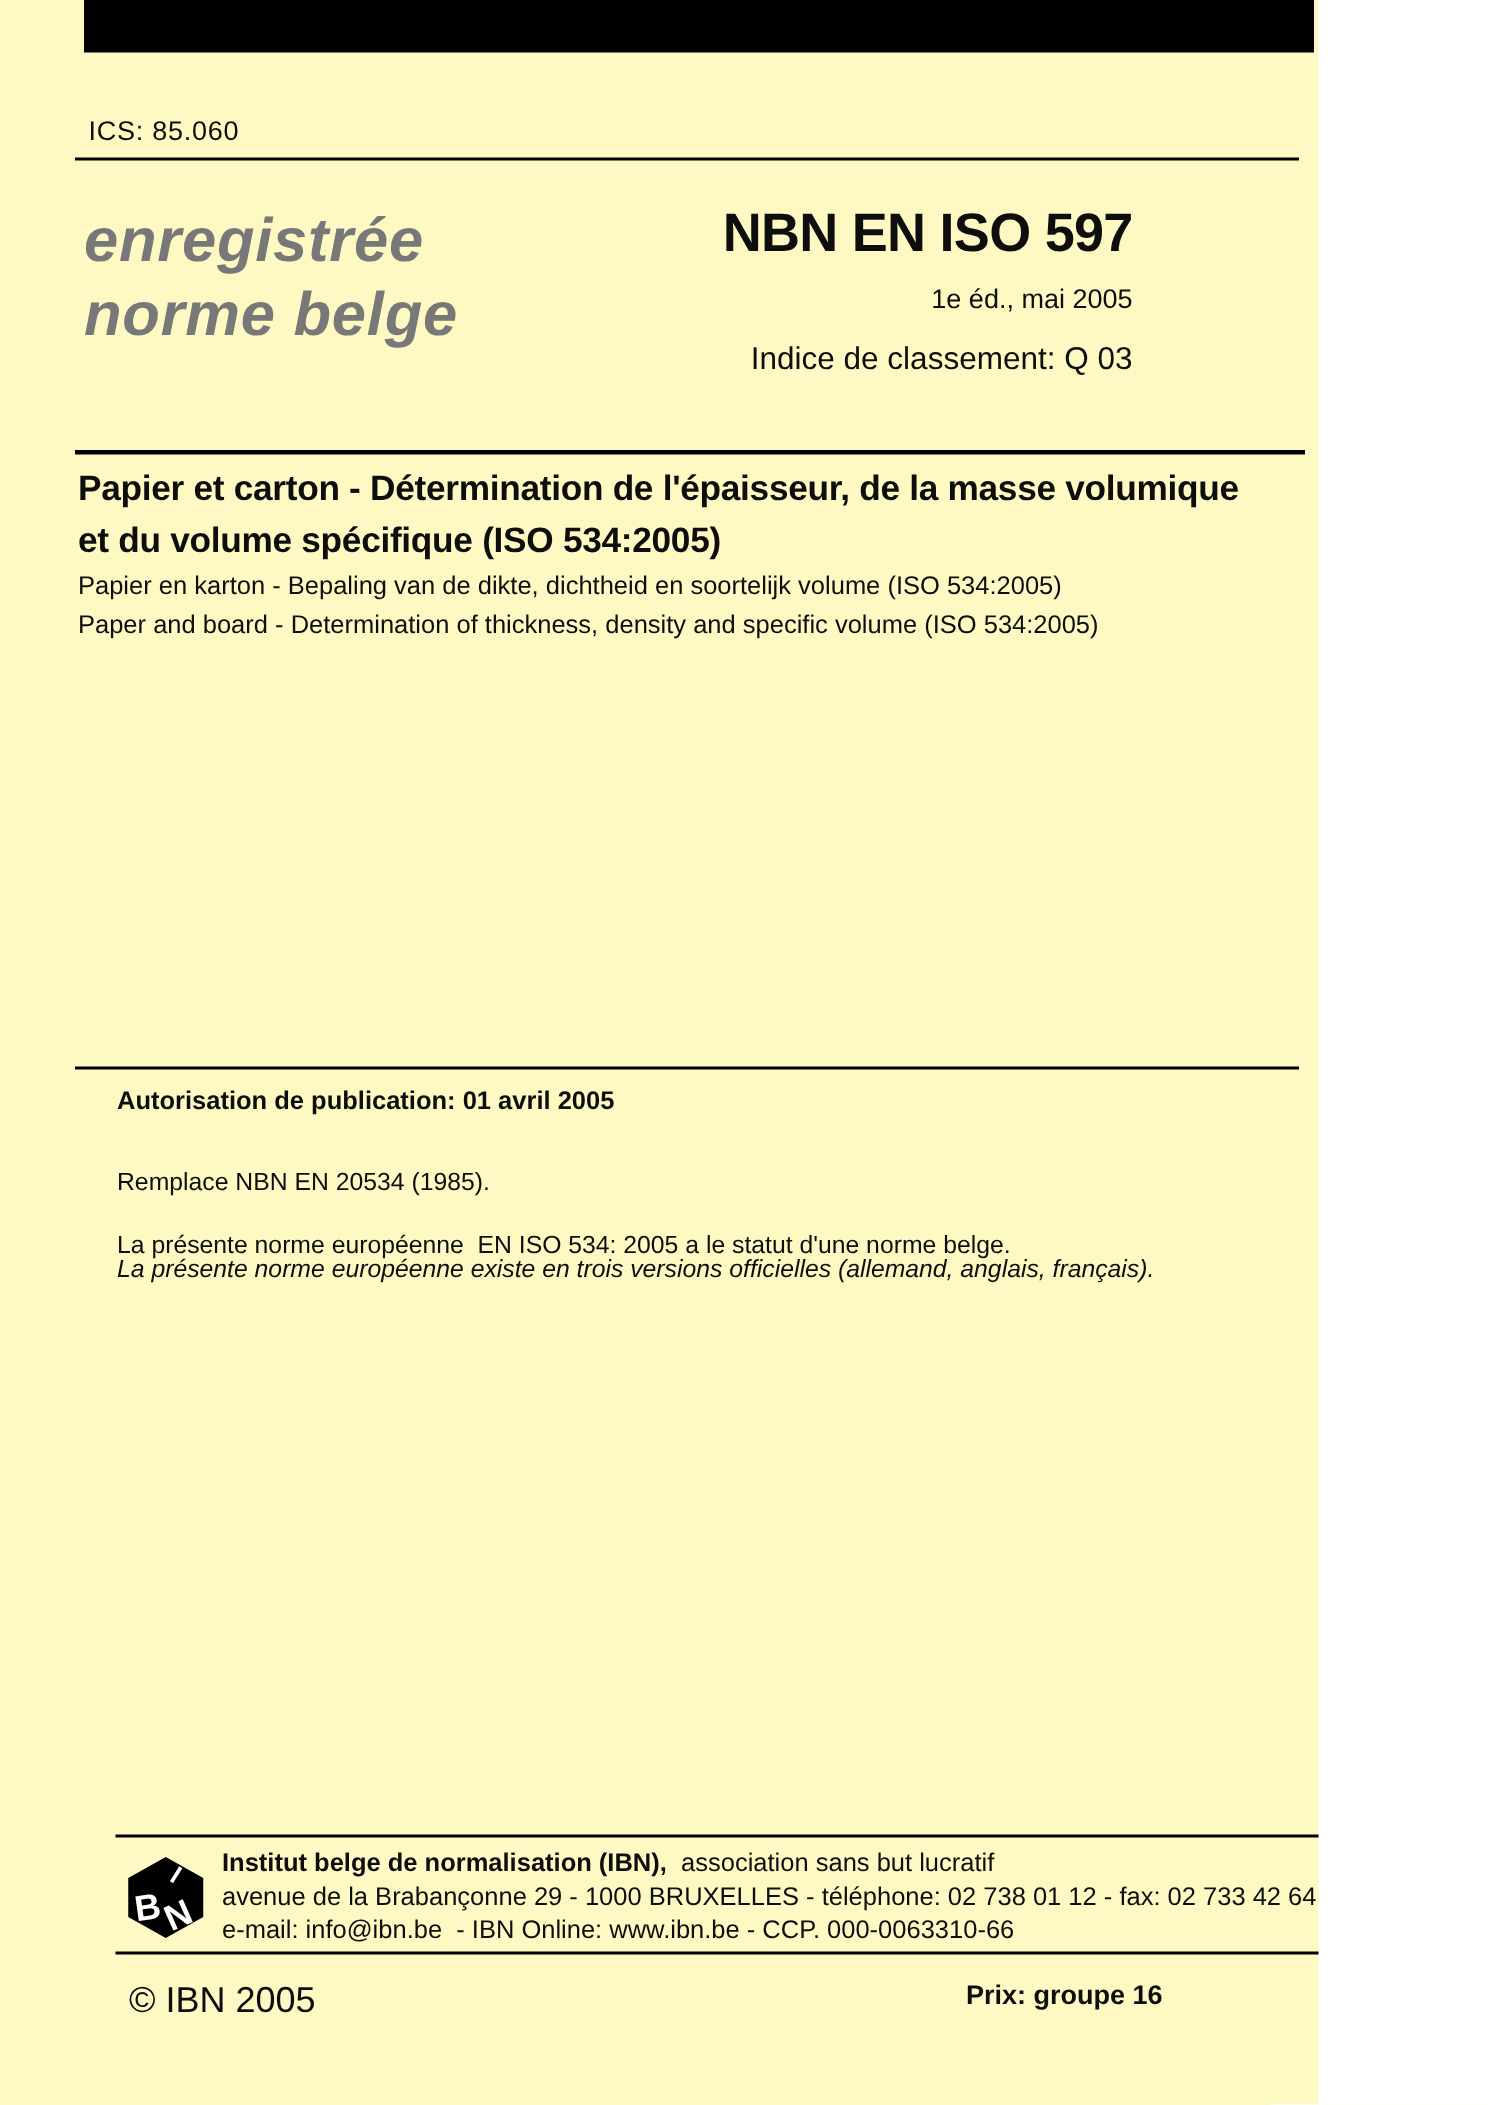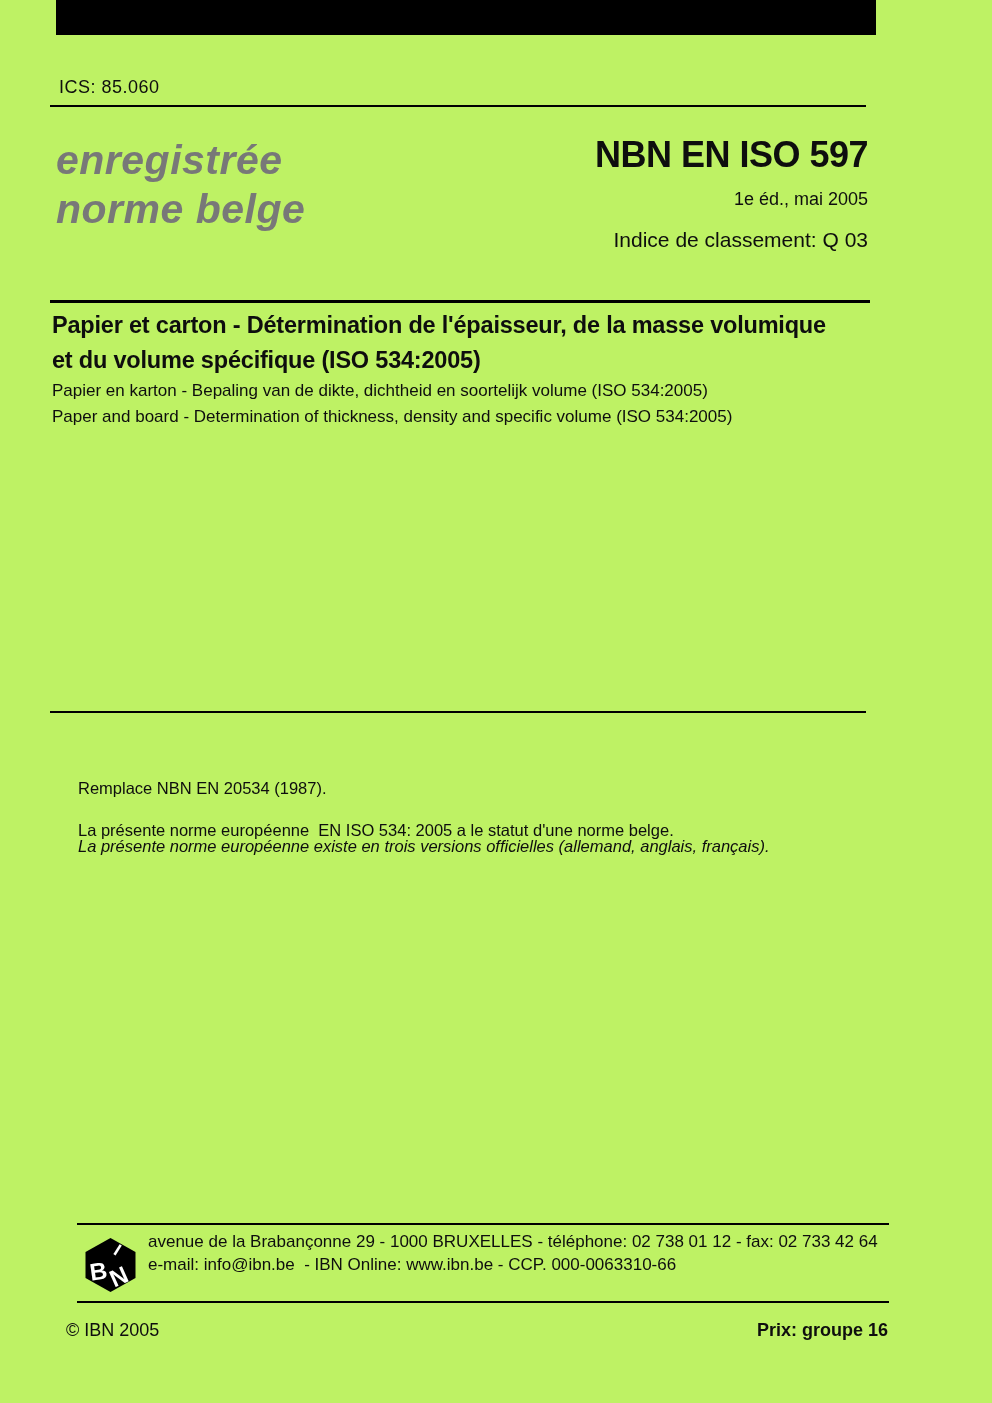--- a/index.html
+++ b/index.html
@@ -1,20 +1,20 @@
 <!DOCTYPE html>
 <html><head>
 <meta charset="utf-8">
 <style>
   html, body { margin: 0; padding: 0; background: #ffffff; }
   .page {
     position: relative;
-    width: 992px;
+    width: 879px;
     height: 1403px;
-    background: #bef264;
+    background: #fef9c3;
     font-family: "Liberation Sans", "DejaVu Sans", sans-serif;
     color: #0e0e0e;
     overflow: hidden;
   }
   .abs { position: absolute; }
   .nowrap { white-space: pre; }
 
   .top-bar { left: 56px; top: 0; width: 820px; height: 35px; background: #000; }
 
   .ics { left: 59px; top: 77px; font-size: 18px; letter-spacing: 0.5px; }
@@ -52,21 +52,21 @@
   .para { left: 78px; font-size: 16.5px; }
   .para-1 { top: 779px; }
   .para-2 { top: 821px; }
   .para-3 { top: 837px; font-style: italic; }
 
   .logo-wrap { left: 84px; top: 1237px; width: 53px; height: 56px; }
 
   .footer-text { left: 148px; top: 1231px; font-size: 17px; line-height: 22.5px; }
   .footer-text .b { font-weight: bold; }
 
-  .copyright { left: 66px; top: 1320px; font-size: 18px; }
+  .copyright { left: 86px; top: 1320px; font-size: 24px; }
   .price { right: 104px; top: 1320px; font-size: 18px; text-align: right; font-weight: bold; }
 </style>
 </head>
 <body>
 
 <div class="page">
 
   <div class="abs top-bar"></div>
 
   <div class="abs ics nowrap">ICS: 85.060</div>
@@ -86,37 +86,39 @@
 
   <div class="abs title-fr">
     <div class="nowrap">Papier et carton - Détermination de l'épaisseur, de la masse volumique</div>
     <div class="nowrap">et du volume spécifique (ISO 534:2005)</div>
   </div>
   <div class="abs title-nl nowrap">Papier en karton - Bepaling van de dikte, dichtheid en soortelijk volume (ISO 534:2005)</div>
   <div class="abs title-en nowrap">Paper and board - Determination of thickness, density and specific volume (ISO 534:2005)</div>
 
   <div class="abs rule rule-auth"></div>
 
+  <div class="abs auth nowrap">Autorisation de publication: 01 avril 2005</div>
 
-  <div class="abs para para-1 nowrap">Remplace NBN EN 20534 (1987).</div>
+  <div class="abs para para-1 nowrap">Remplace NBN EN 20534 (1985).</div>
   <div class="abs para para-2 nowrap">La présente norme européenne  EN ISO 534: 2005 a le statut d'une norme belge.</div>
   <div class="abs para para-3 nowrap">La présente norme européenne existe en trois versions officielles (allemand, anglais, français).</div>
 
   <div class="abs rule rule-ftop"></div>
 
   <div class="abs logo-wrap">
     <svg width="53" height="56" viewBox="0 0 53 56">
       <polygon points="26.5,1 51.5,15 51.5,41 26.5,55 1.5,41 1.5,15" fill="#000"></polygon>
       <text x="30" y="17" transform="rotate(32 30 14)" fill="#fff" font-family="Liberation Sans, sans-serif" font-size="17" font-weight="bold">I</text>
       <text x="6" y="43" transform="rotate(-8 12 36)" fill="#fff" font-family="Liberation Sans, sans-serif" font-size="24" font-weight="bold">B</text>
       <text x="27" y="48" transform="rotate(-24 35 42)" fill="#fff" font-family="Liberation Sans, sans-serif" font-size="24" font-weight="bold">N</text>
     </svg>
   </div>
 
   <div class="abs footer-text">
+    <div class="nowrap"><span class="b">Institut belge de normalisation (IBN),</span><span>  association sans but lucratif</span></div>
     <div class="nowrap">avenue de la Brabançonne 29 - 1000 BRUXELLES - téléphone: 02 738 01 12 - fax: 02 733 42 64</div>
     <div class="nowrap">e-mail: info@ibn.be  - IBN Online: www.ibn.be - CCP. 000-0063310-66</div>
   </div>
 
   <div class="abs rule rule-fbot"></div>
 
   <div class="abs copyright nowrap">© IBN 2005</div>
   <div class="abs price nowrap">Prix: groupe 16</div>
 
 </div>

